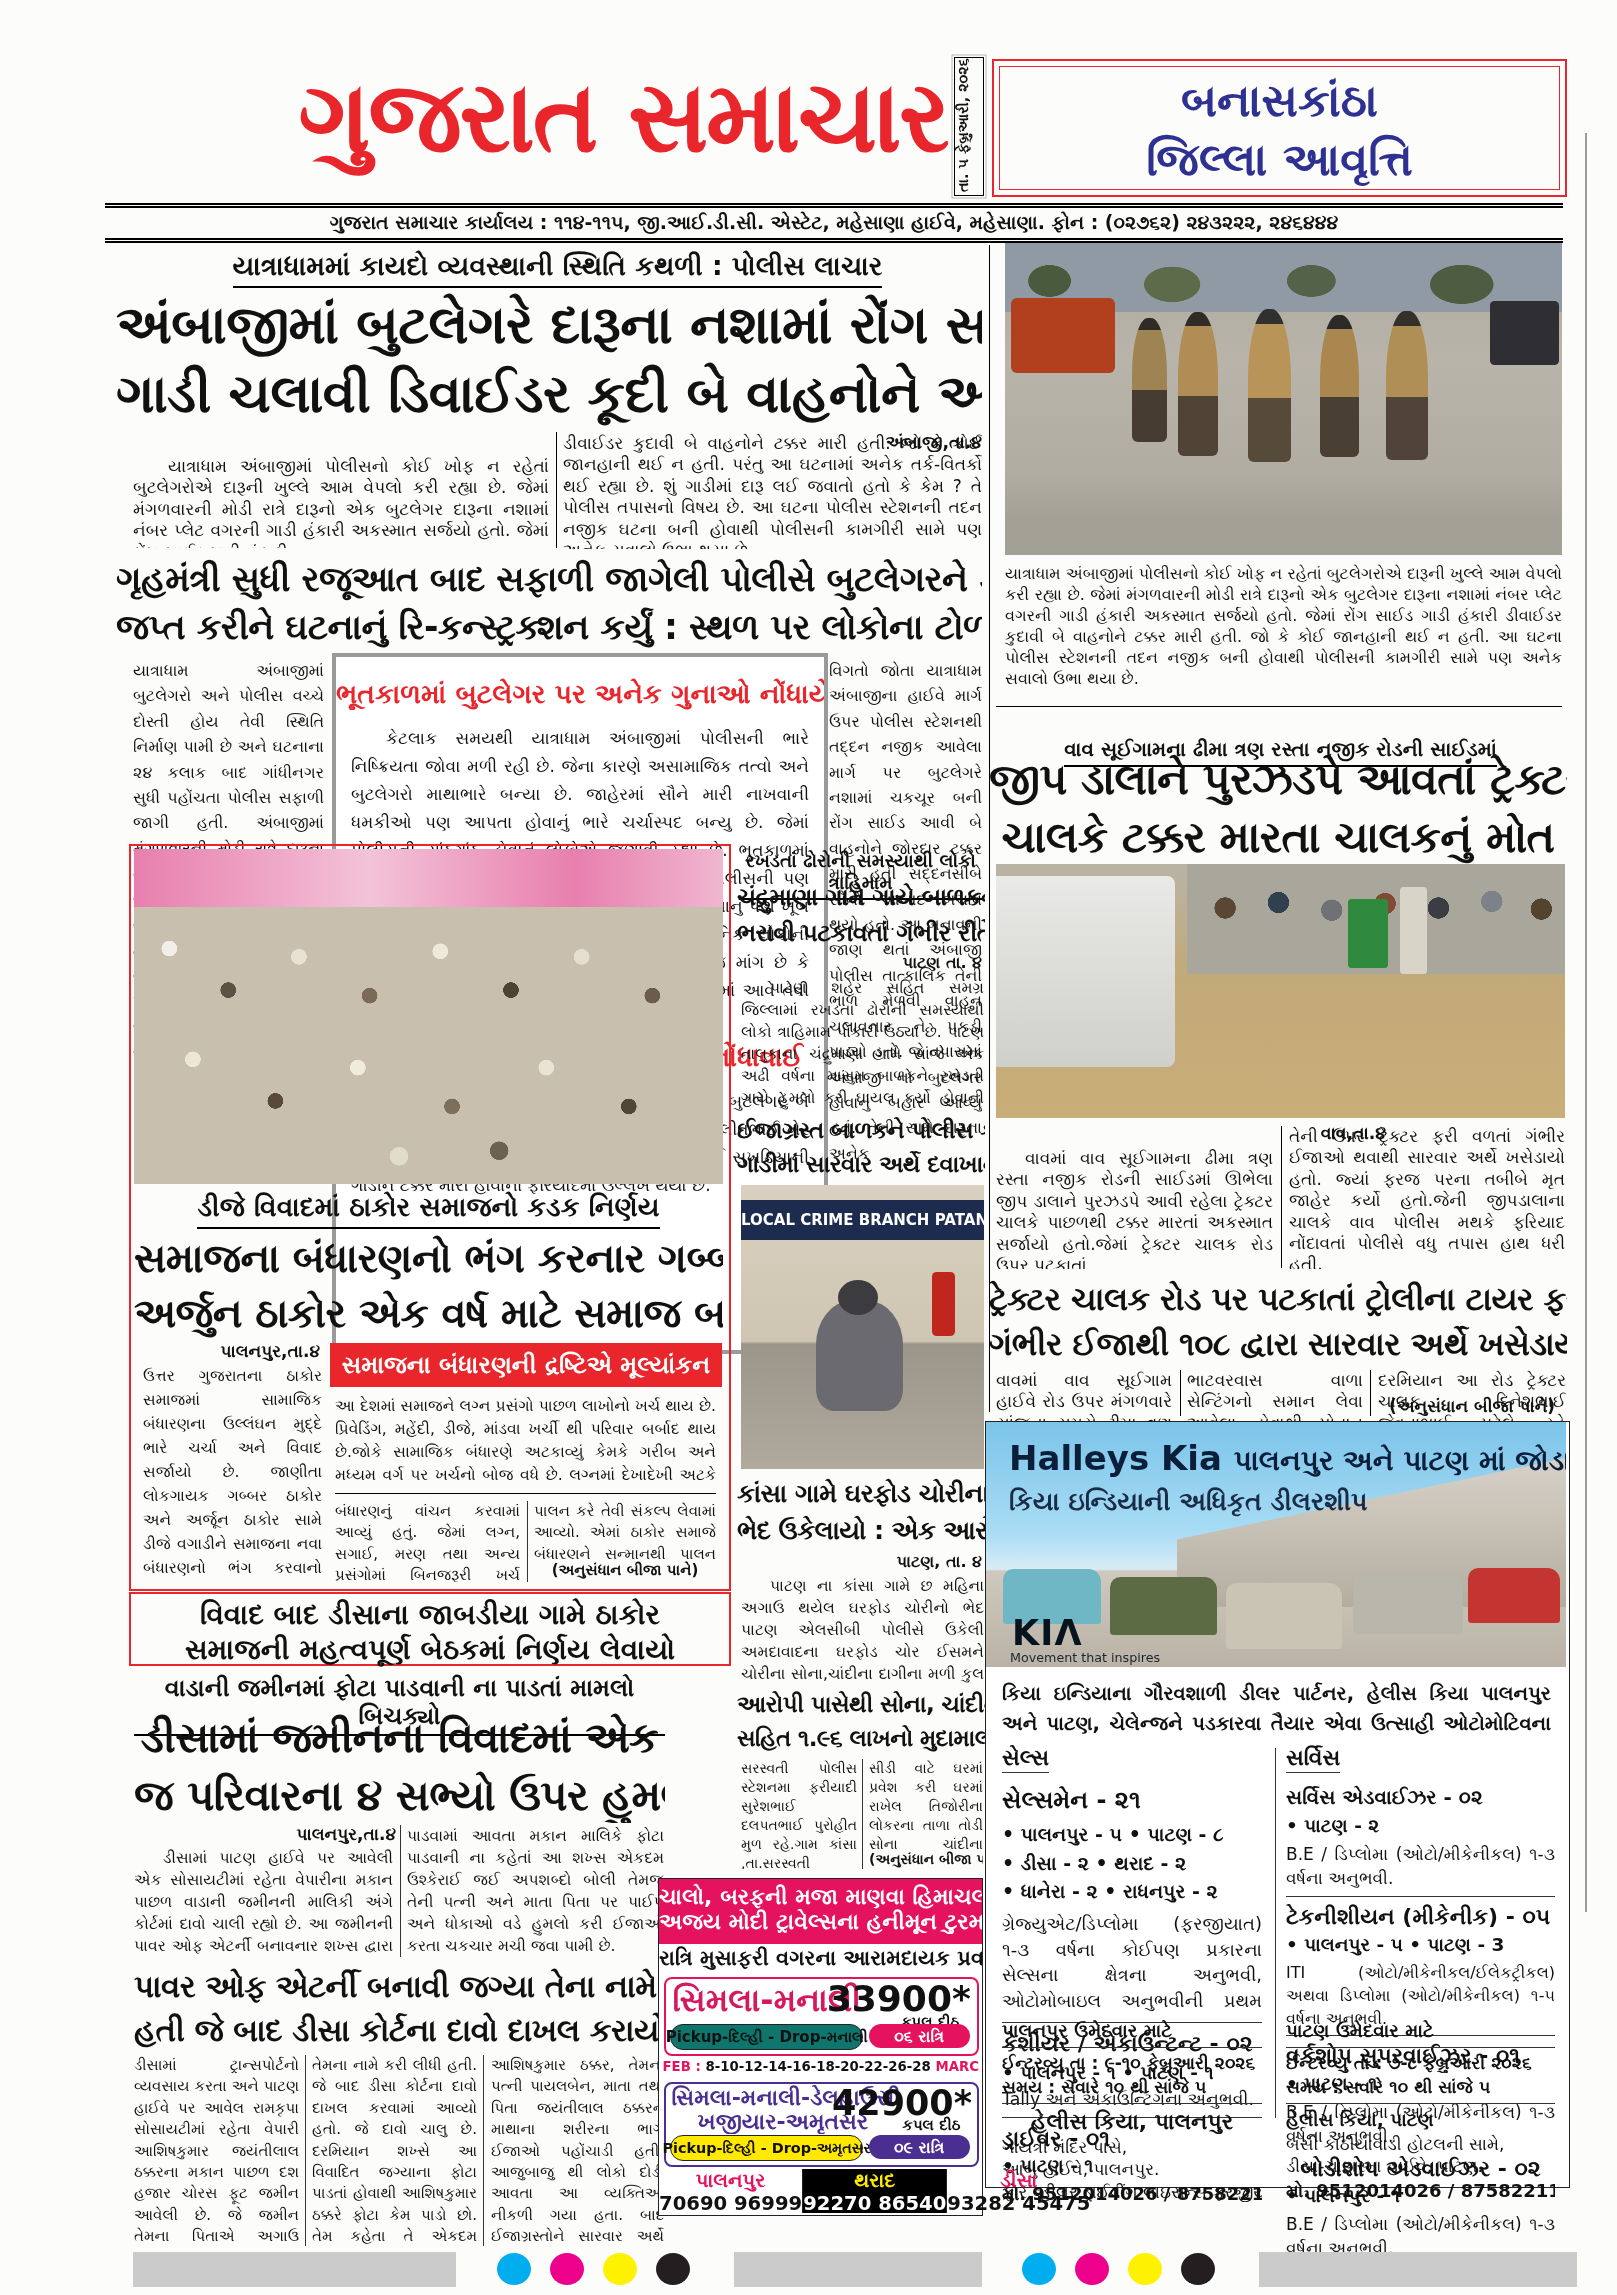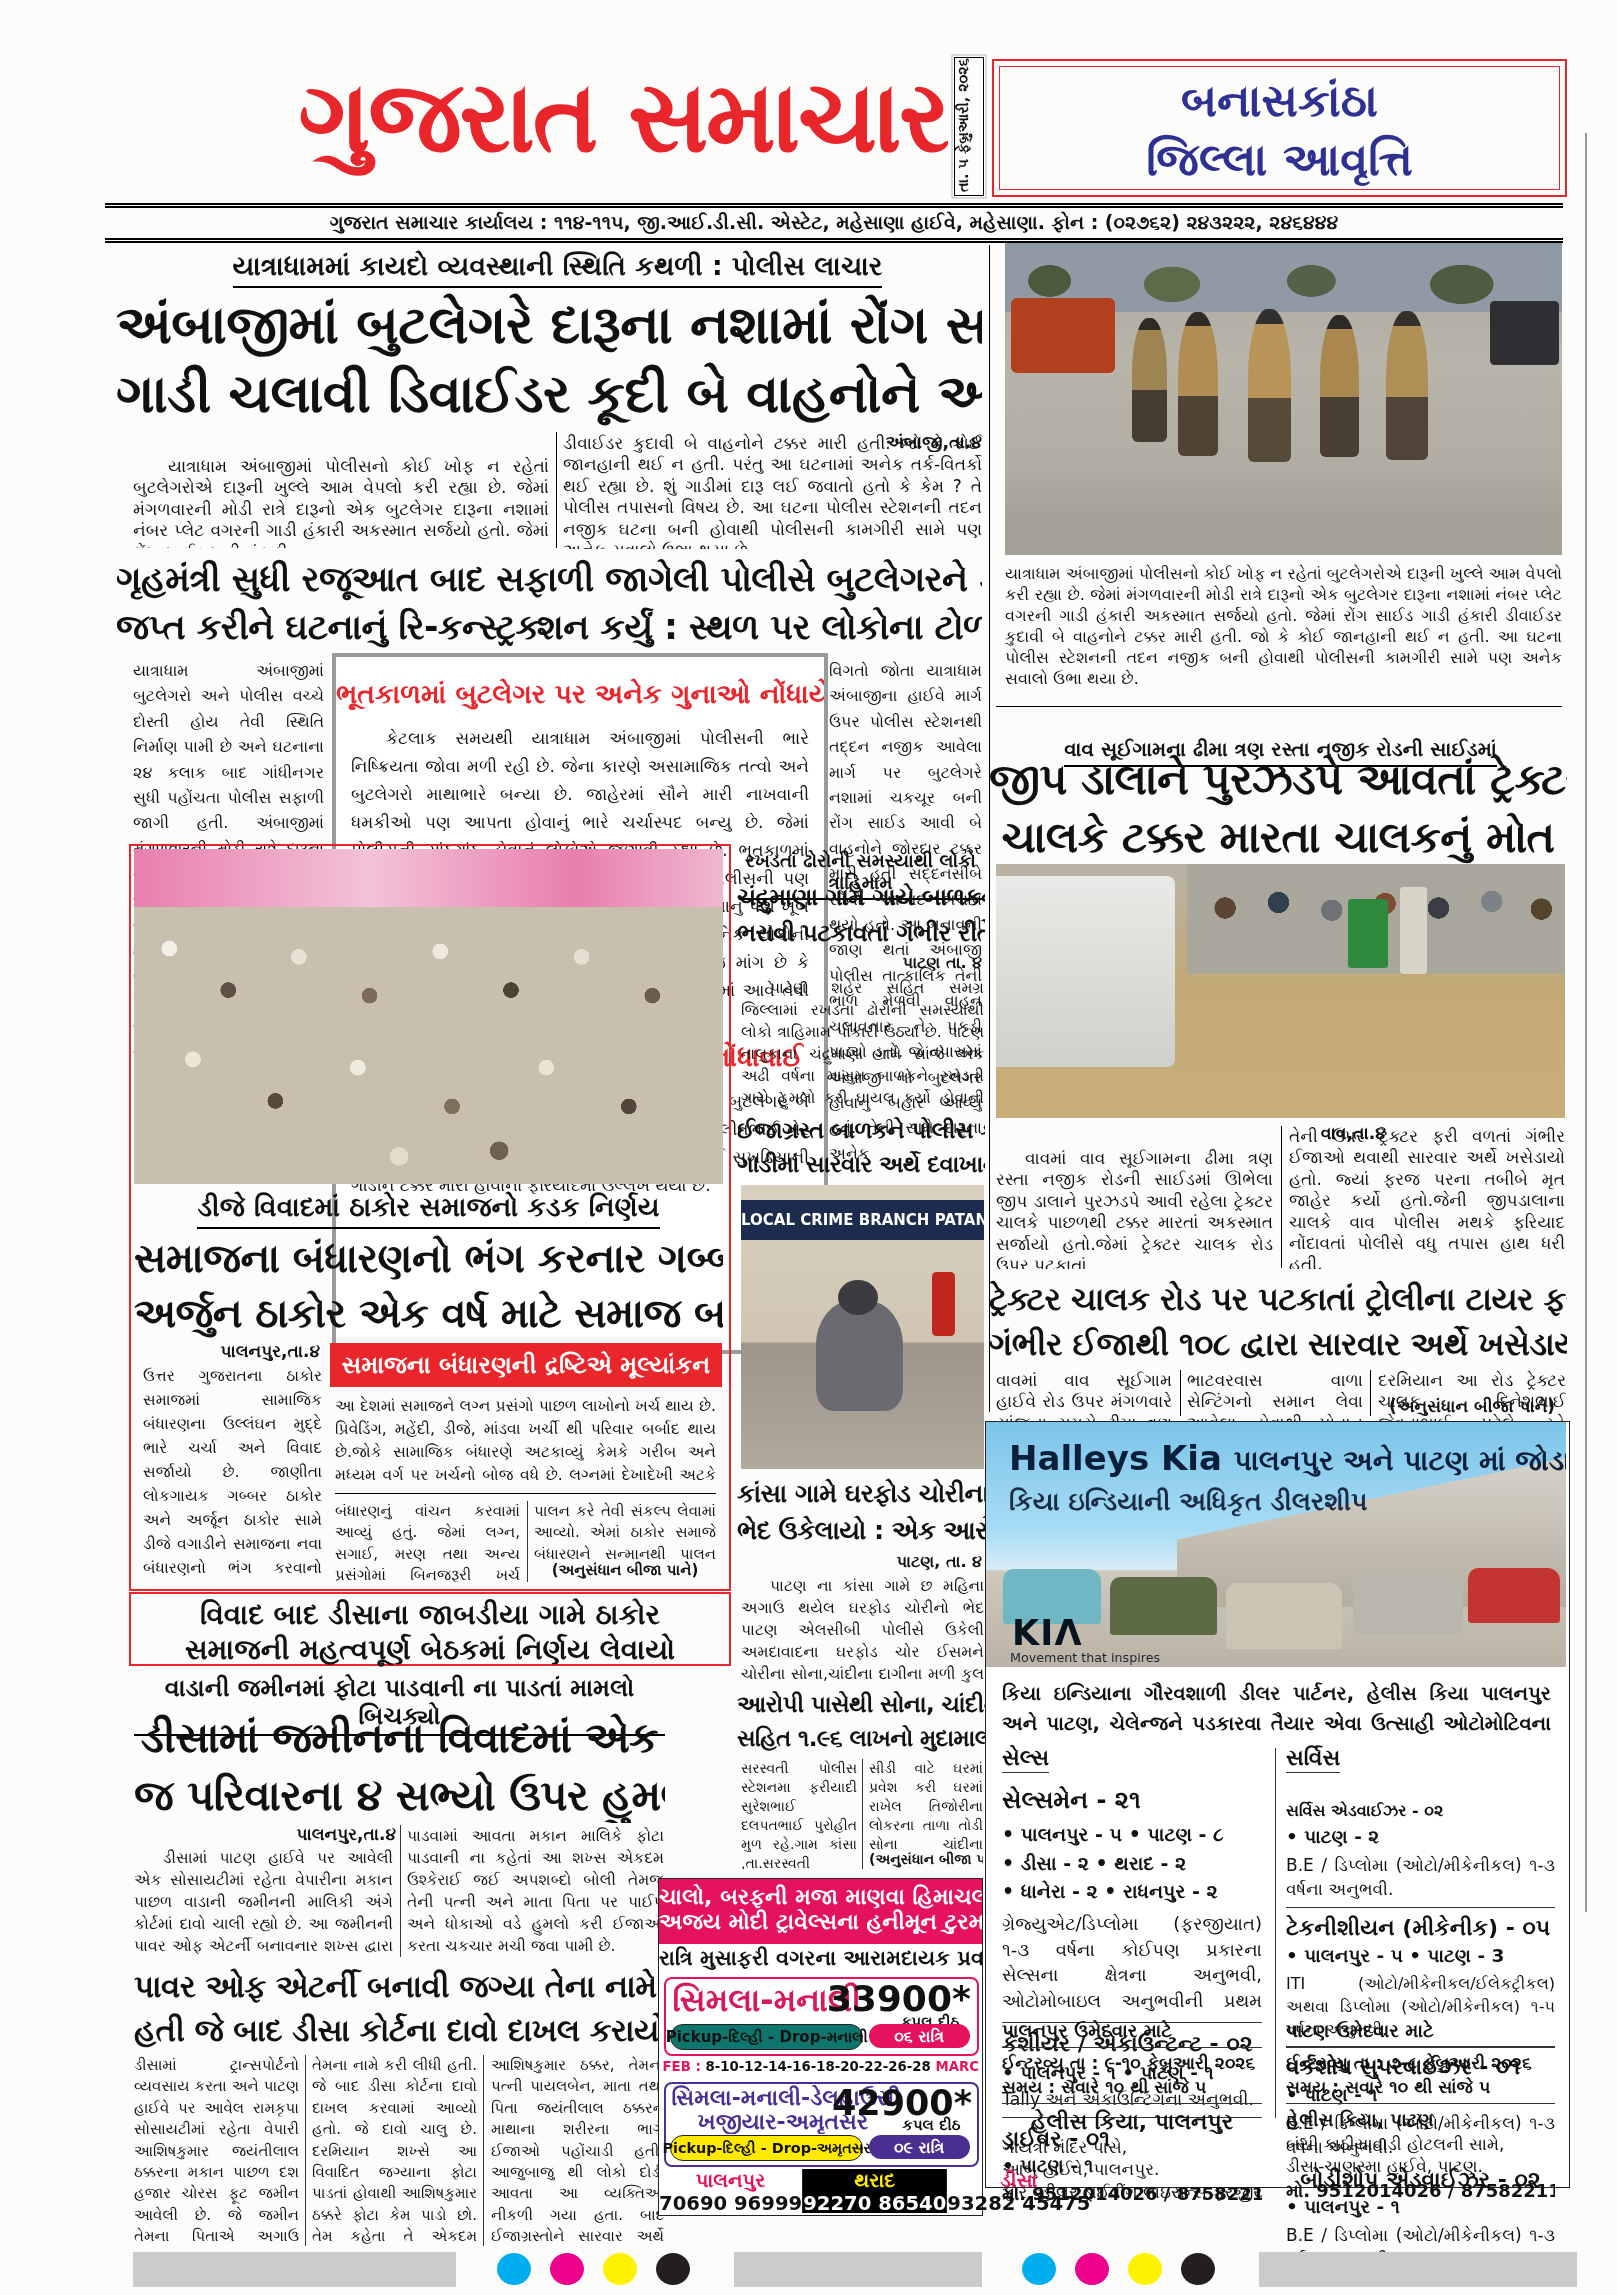--- a/index.html
+++ b/index.html
@@ -163,21 +163,21 @@
       <div class="nw b" style="margin-top:5.8px;font-size:18.5px;">• પાલનપુર - ૧ • પાટણ - ૧</div>
       <div class="nw" style="margin-top:4.6px;font-size:17.3px;">Tally અને એકાઉન્ટિંગના અનુભવી.</div>
       <div style="border-top:1.7px solid #333;margin-top:8px;"></div>
       <div class="nw" style="margin-top:8px;font-size:22px;font-weight:bold;">ડ્રાઈવર - ૦૧</div>
       <div class="nw b" style="margin-top:4.6px;font-size:18.5px;">• પાટણ - ૧</div>
       <div class="nw" style="margin-top:4.6px;font-size:17px;">ફોર વ્હીલર ડ્રાઈવીંગ લાઇસન્સ ફરજીયાત</div>
     </div>
 
     <div class="abs" style="left:300px;top:323px;width:269px;">
       <div class="nw" style="font-size:22px;font-weight:bold;border-bottom:1.7px solid #333;display:inline-block;padding-bottom:2.3px;">સર્વિસ</div>
-      <div class="nw" style="margin-top:26px;font-size:16px;font-weight:bold;">સર્વિસ એડવાઈઝર - ૦૨</div>
+      <div class="nw" style="margin-top:10px;font-size:20px;font-weight:bold;">સર્વિસ એડવાઈઝર - ૦૨</div>
       <div class="nw b" style="margin-top:5.8px;font-size:18.5px;">• પાટણ - ૨</div>
       <div class="j" style="margin-top:4.6px;font-size:17px;line-height:24px;height:49px;overflow:hidden;">B.E / ડિપ્લોમા (ઓટો/મીકેનીકલ) ૧-૩ વર્ષના અનુભવી.</div>
       <div style="border-top:1.7px solid #333;margin-top:5.8px;"></div>
       <div class="nw" style="margin-top:7px;font-size:22px;font-weight:bold;">ટેકનીશીયન (મીકેનીક) - ૦૫</div>
       <div class="nw b" style="margin-top:4.6px;font-size:18.5px;">• પાલનપુર - ૫ • પાટણ - 3</div>
       <div class="j" style="margin-top:4.6px;font-size:16px;line-height:23px;height:69px;overflow:hidden;">ITI (ઓટો/મીકેનીકલ/ઈલેકટ્રીકલ) અથવા ડિપ્લોમા (ઓટો/મીકેનીકલ) ૧-૫ વર્ષના અનુભવી.</div>
       <div style="border-top:1.7px solid #333;margin-top:5.8px;"></div>
       <div class="nw" style="margin-top:7px;font-size:22px;font-weight:bold;">વર્કશોપ સુપરવાઈઝર - ૦૧</div>
       <div class="nw b" style="margin-top:4.6px;font-size:18.5px;">• પાટણ - ૧</div>
       <div class="j" style="margin-top:4.6px;font-size:17px;line-height:24px;height:49px;overflow:hidden;">B.E / ડિપ્લોમા (ઓટો/મીકેનીકલ) ૧-૩ વર્ષના અનુભવી.</div>

